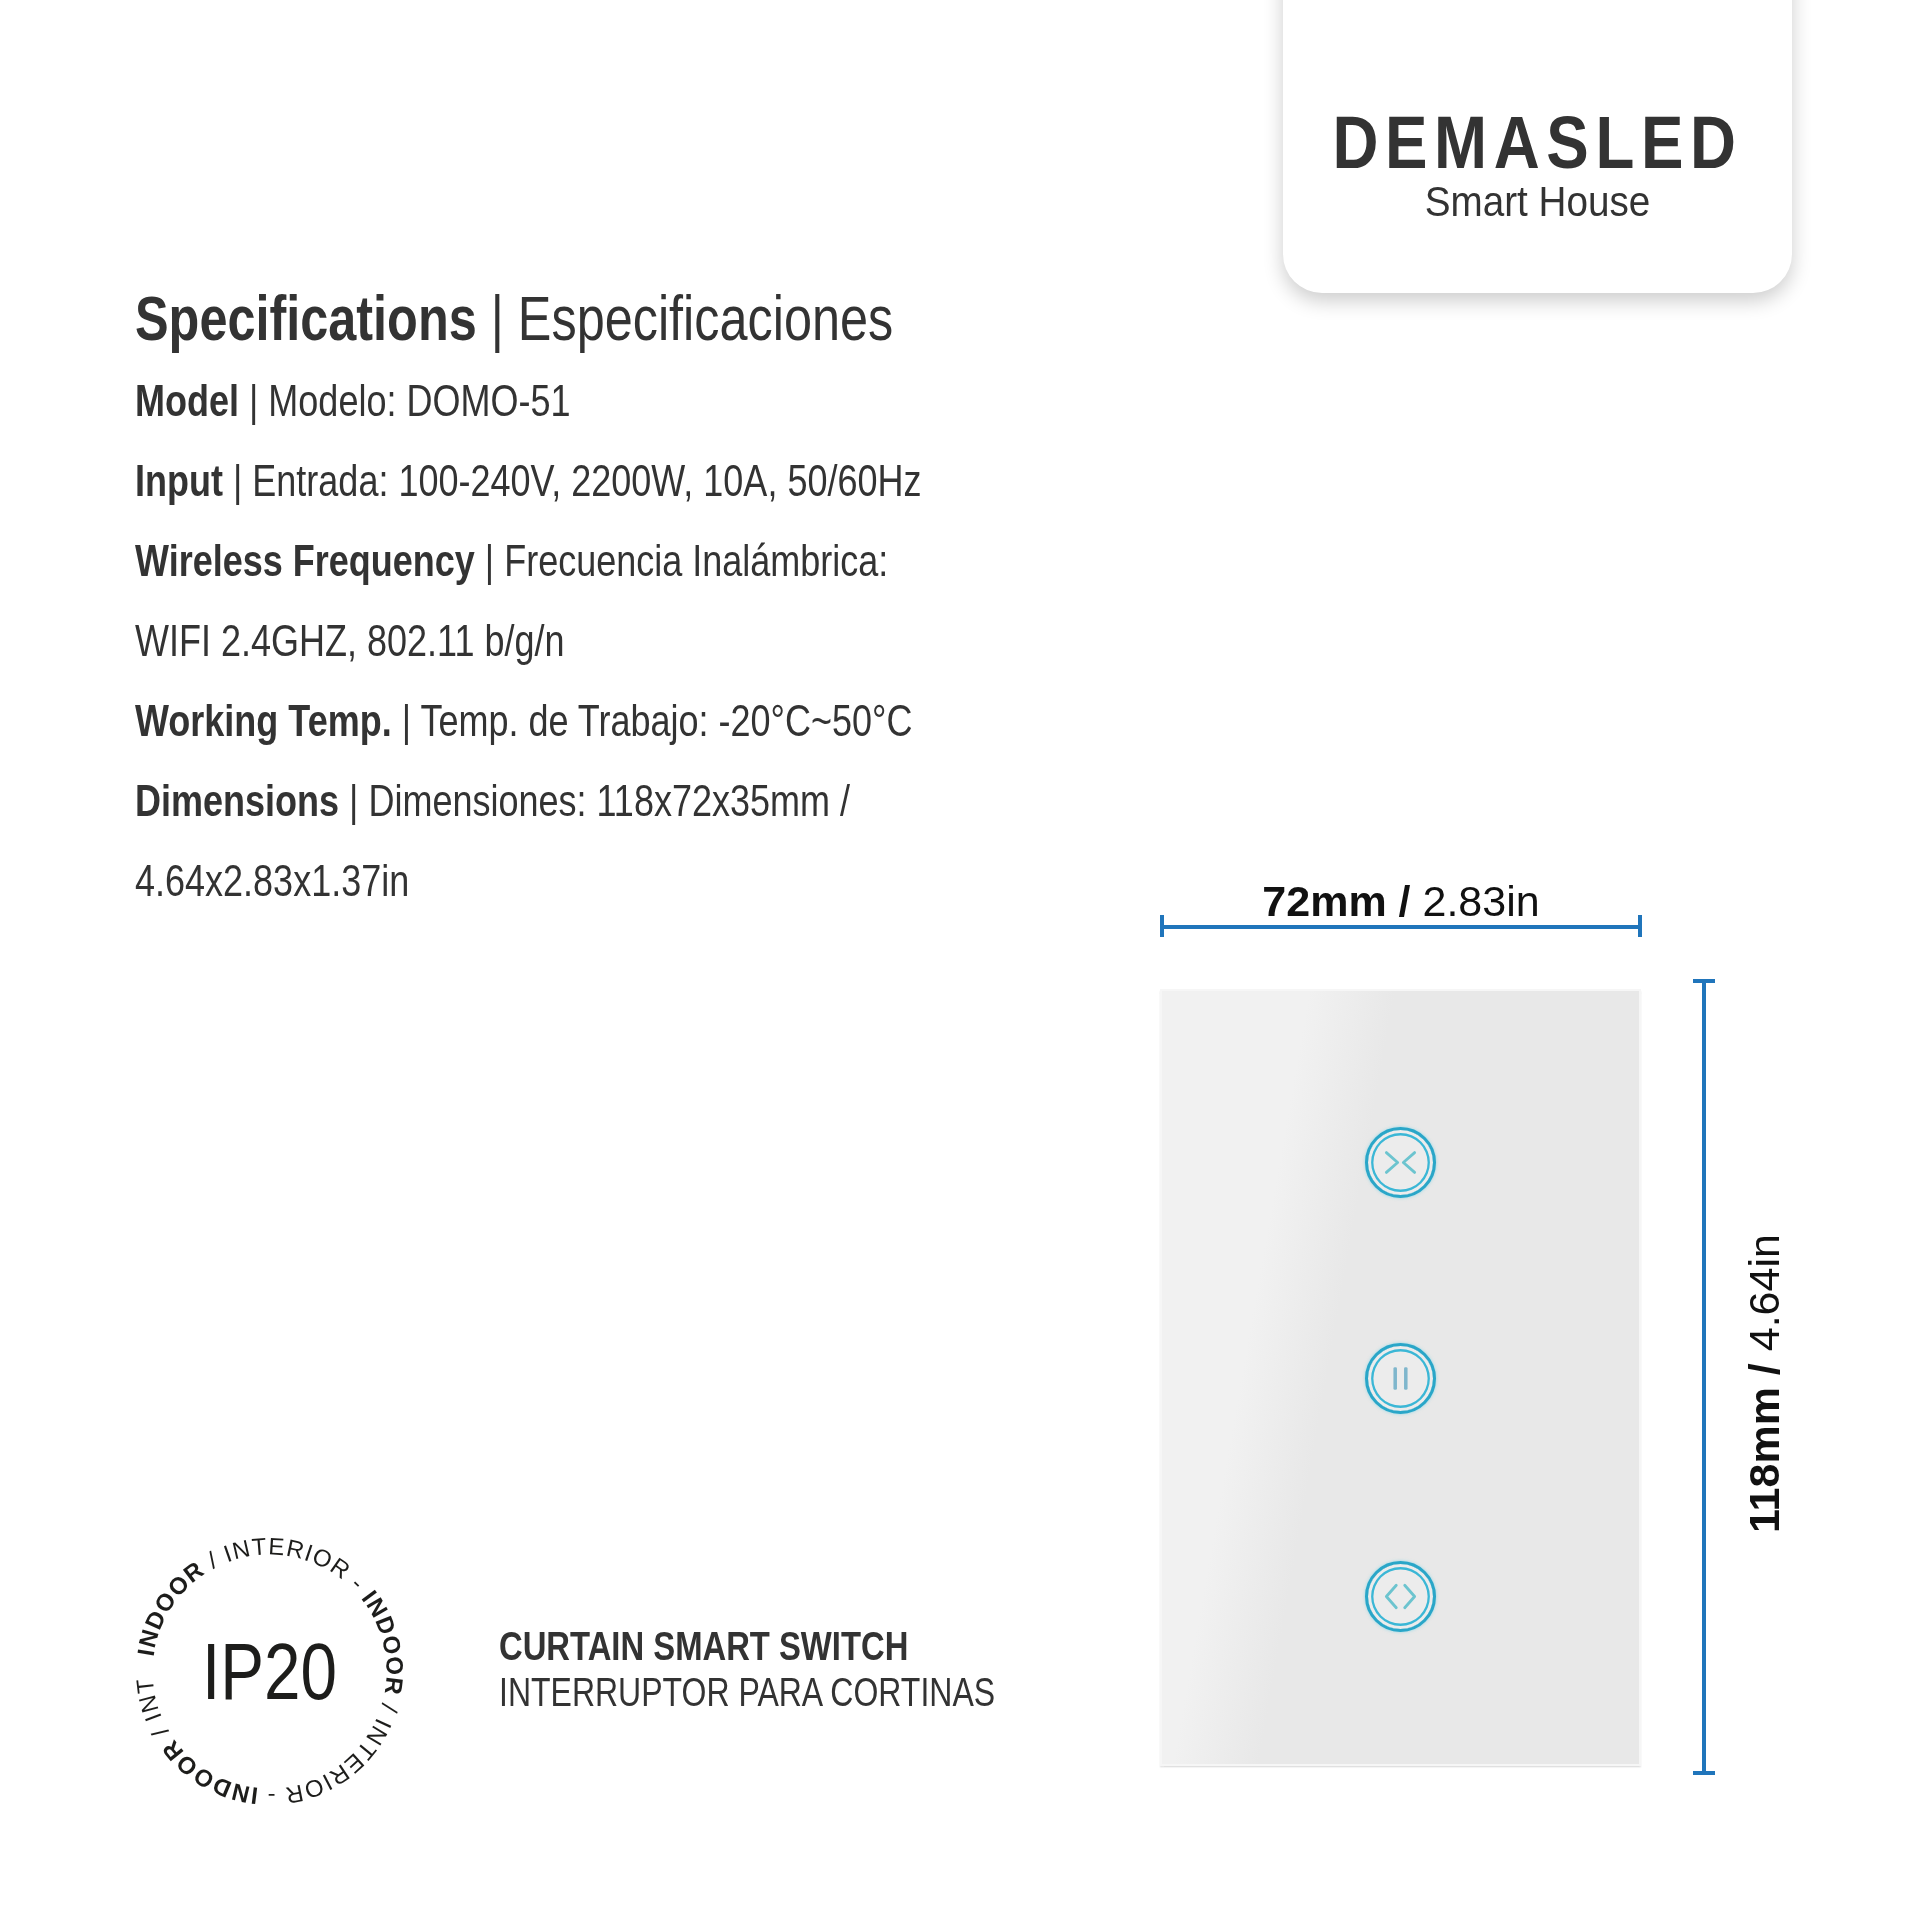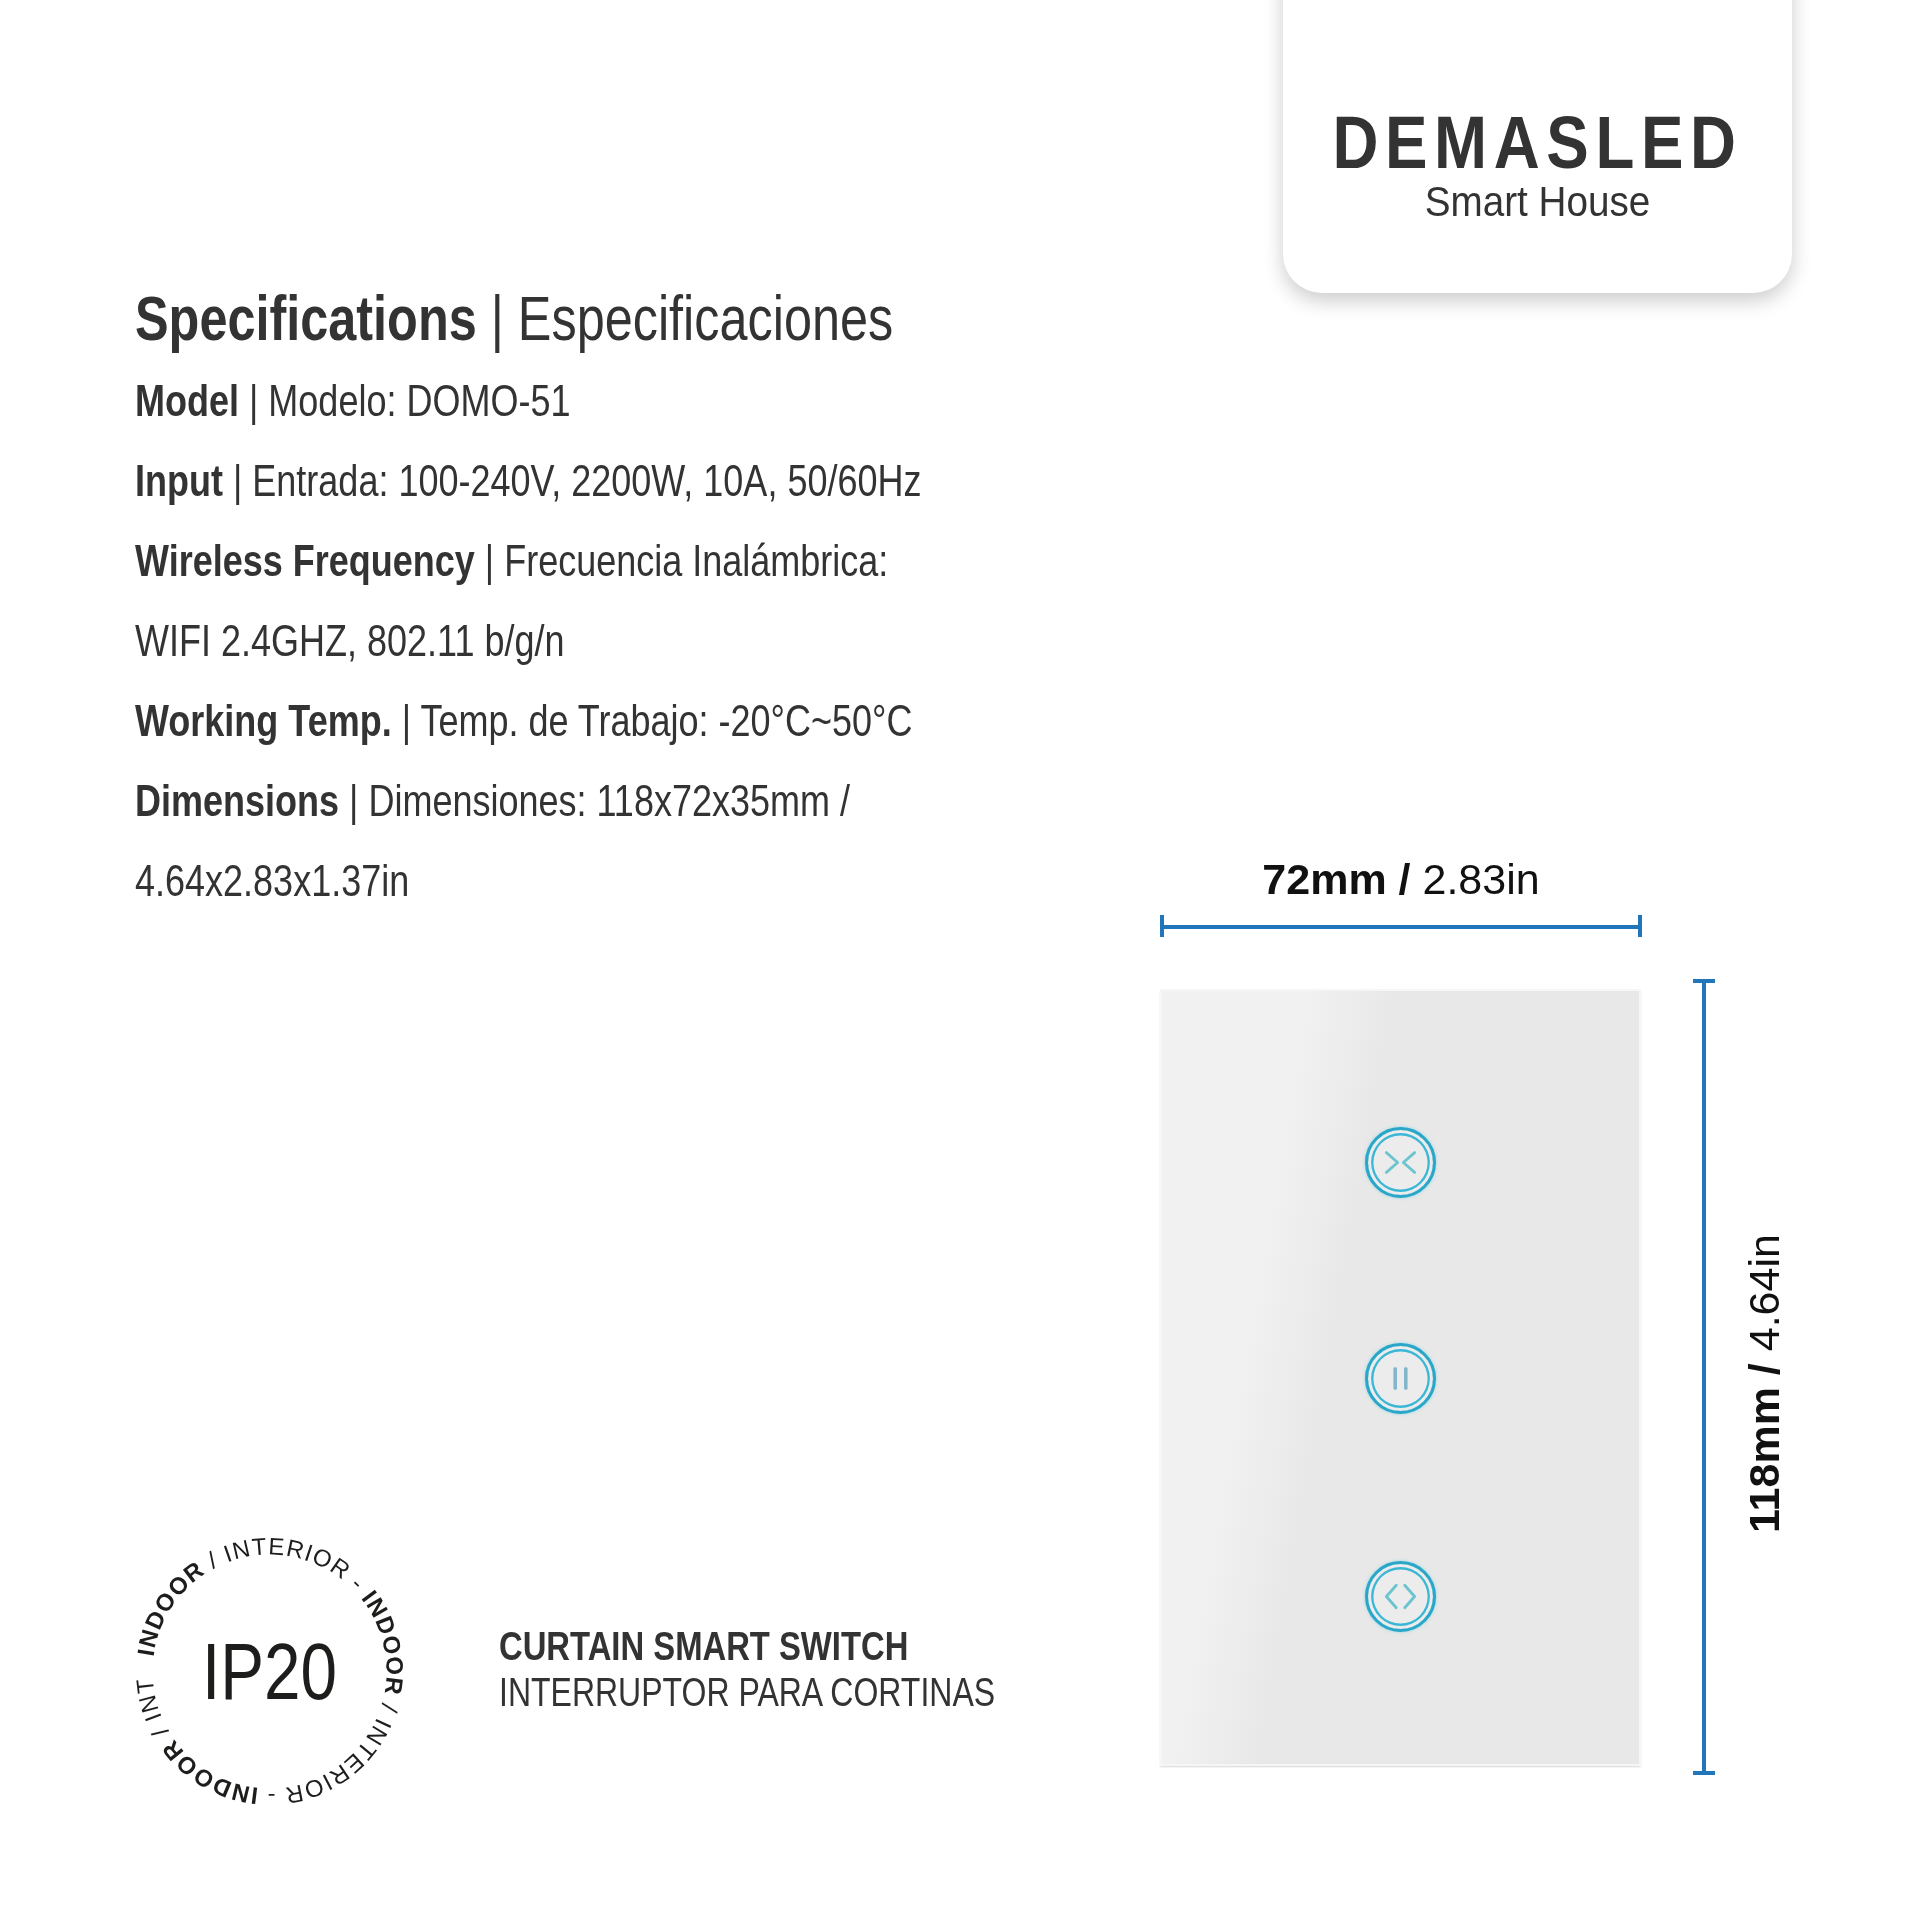--- a/index.html
+++ b/index.html
@@ -18,21 +18,21 @@
                 transform:scaleX(0.80); transform-origin:left center; }
   .spec-line { position:absolute; left:135px; font-size:45px; line-height:1; white-space:nowrap;
                transform:scaleX(0.80); transform-origin:left center; color:#333; }
   .b { font-weight:bold; }
 
   
   .dim-color { background:#2075bb; }
   .w-bar { left:1160px; top:925px; width:482px; height:3.9px; }
   .w-tick-l { left:1160px; top:915px; width:3.9px; height:22.3px; }
   .w-tick-r { left:1638px; top:915px; width:3.9px; height:22.3px; }
-  .w-label { left:1160px; top:858px; width:482px; text-align:center; font-size:43px; line-height:1; color:#111; white-space:nowrap; }
+  .w-label { left:1160px; top:880px; width:482px; text-align:center; font-size:43px; line-height:1; color:#111; white-space:nowrap; }
 
   .h-bar { left:1702px; top:981px; width:3.9px; height:794px; }
   .h-tick-t { left:1693px; top:979px; width:22.3px; height:3.9px; }
   .h-tick-b { left:1693px; top:1771px; width:22.3px; height:3.9px; }
   .h-label { left:1587px; top:1362px; width:354px; text-align:center; font-size:43px; line-height:1; color:#111;
              transform:rotate(-90deg); transform-origin:center center; white-space:nowrap; }
 
   
   .panel { left:1160px; top:989px; width:481px; height:777px; background:#ebebeb;
            border:2.3px solid #f6f6f6; box-sizing:border-box; box-shadow:0 1.5px 1.5px rgba(0,0,0,0.12); overflow:hidden; }

